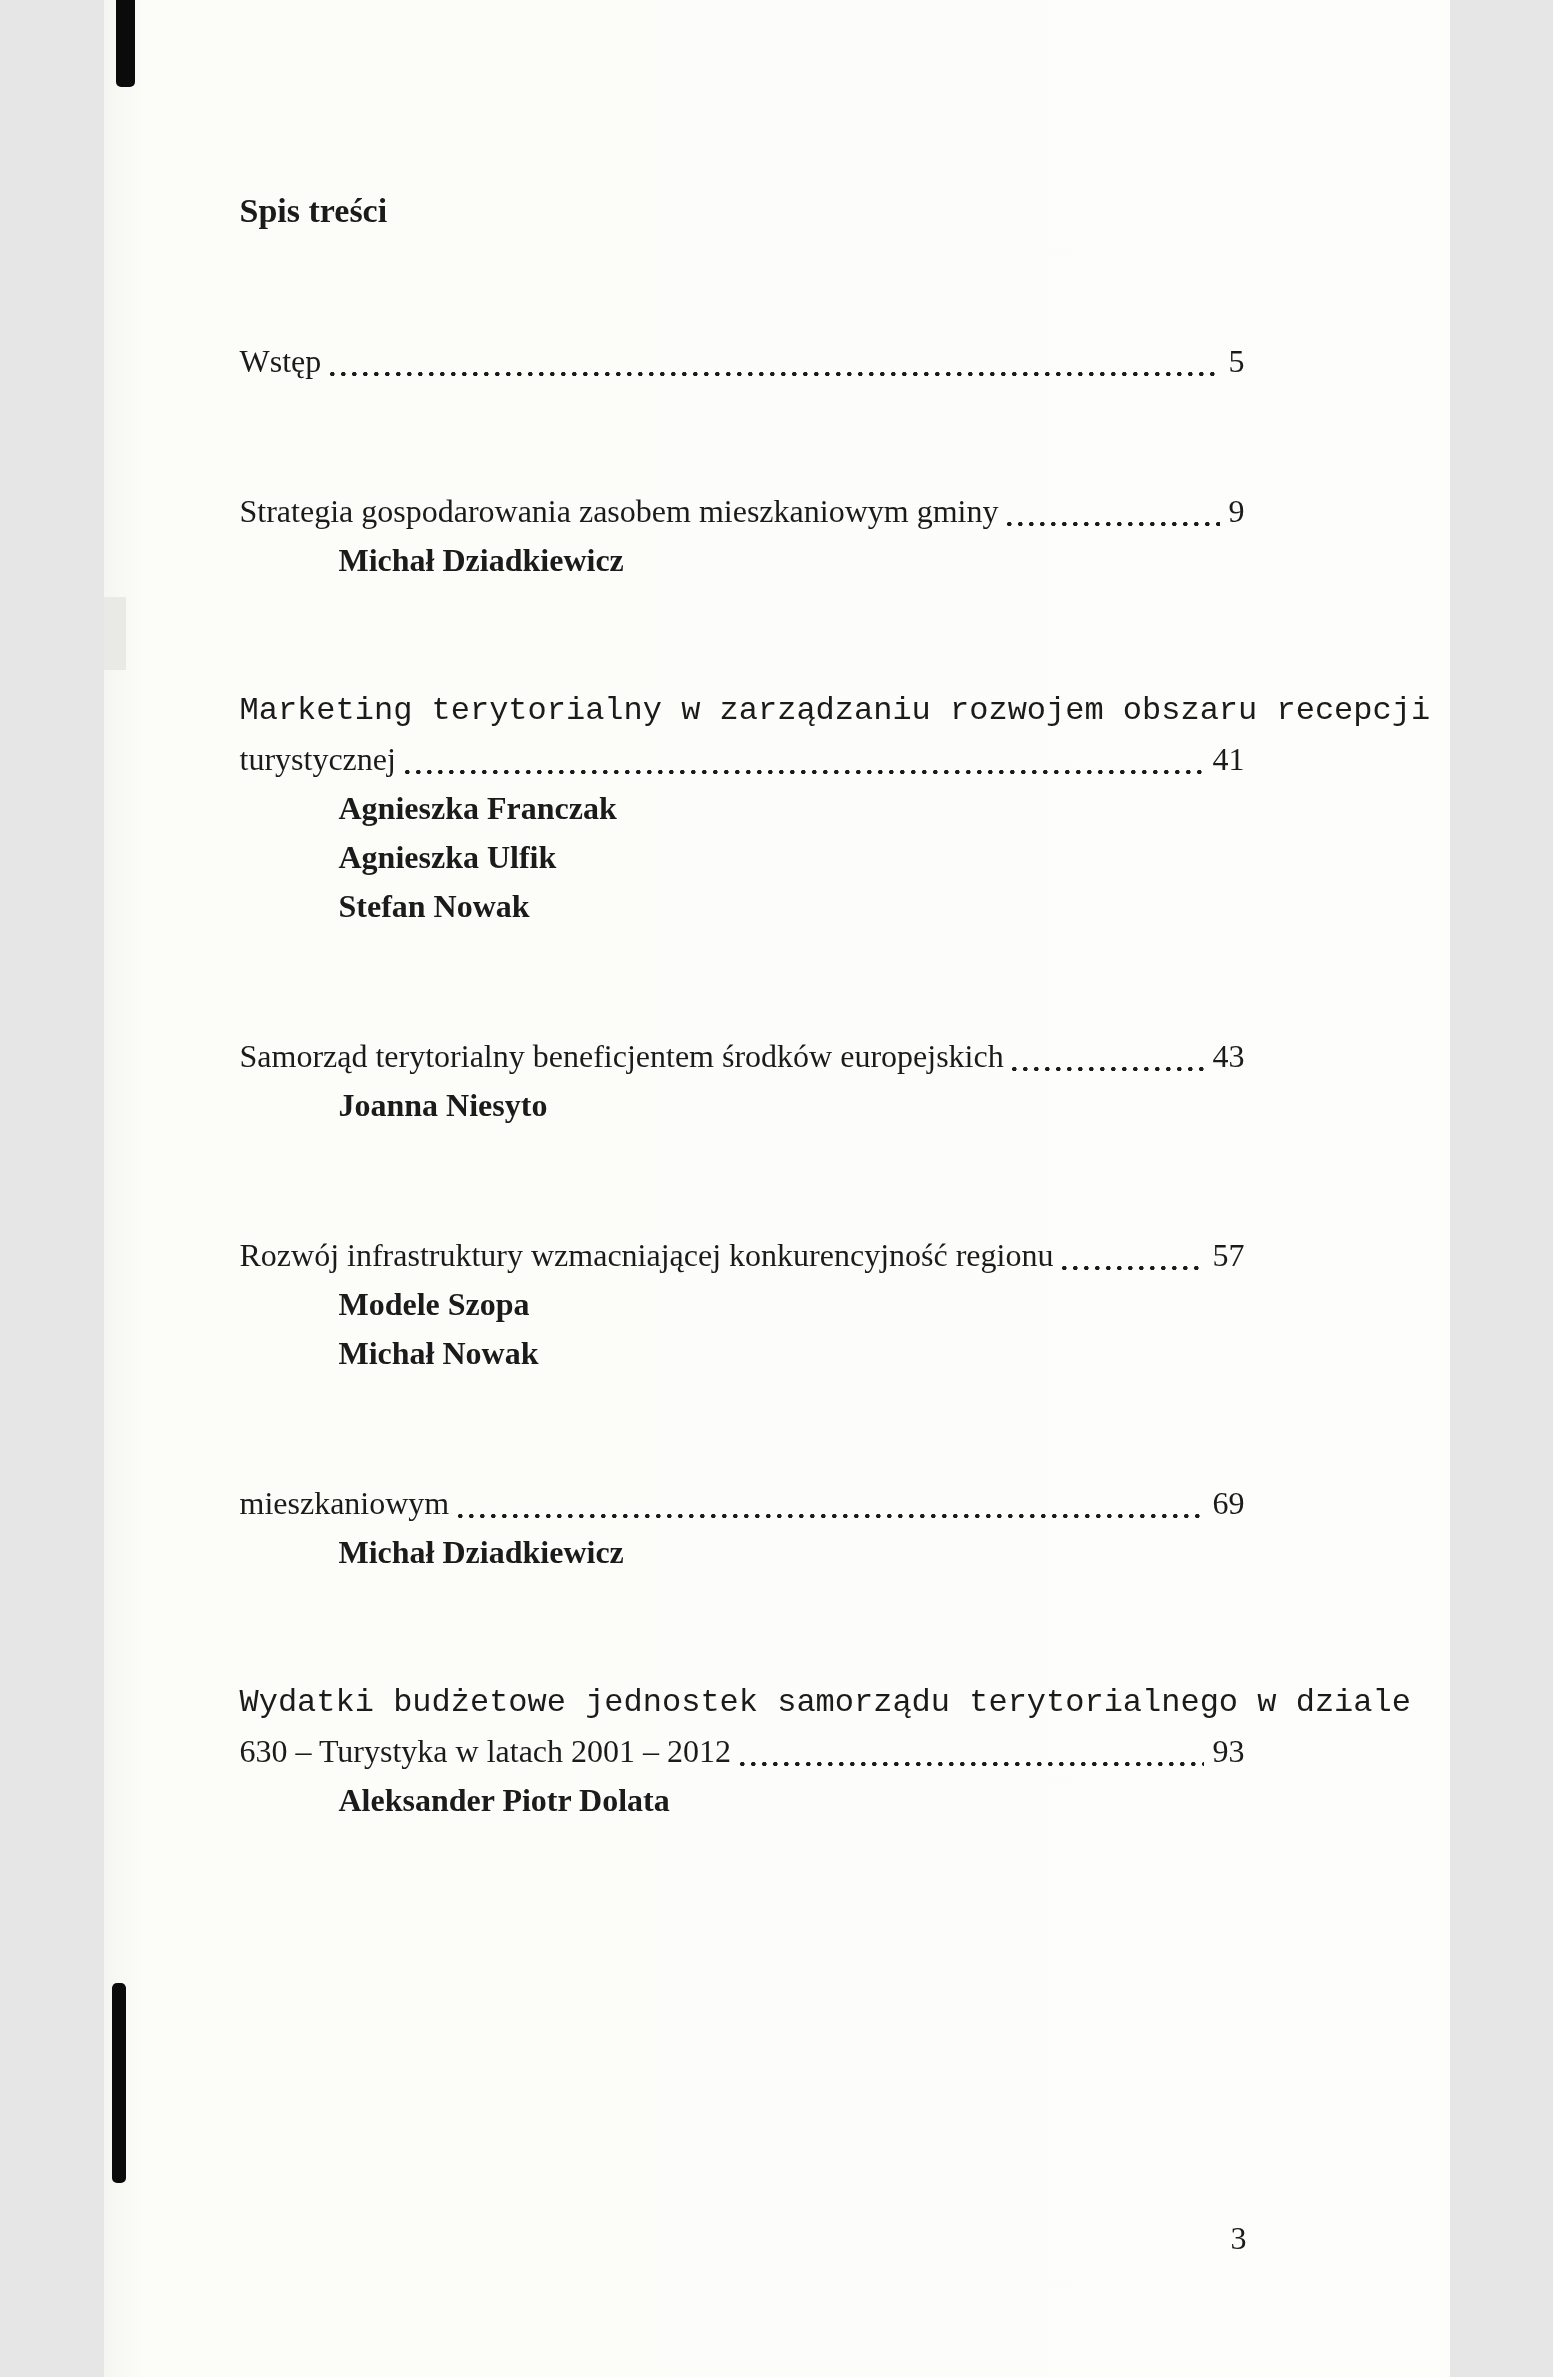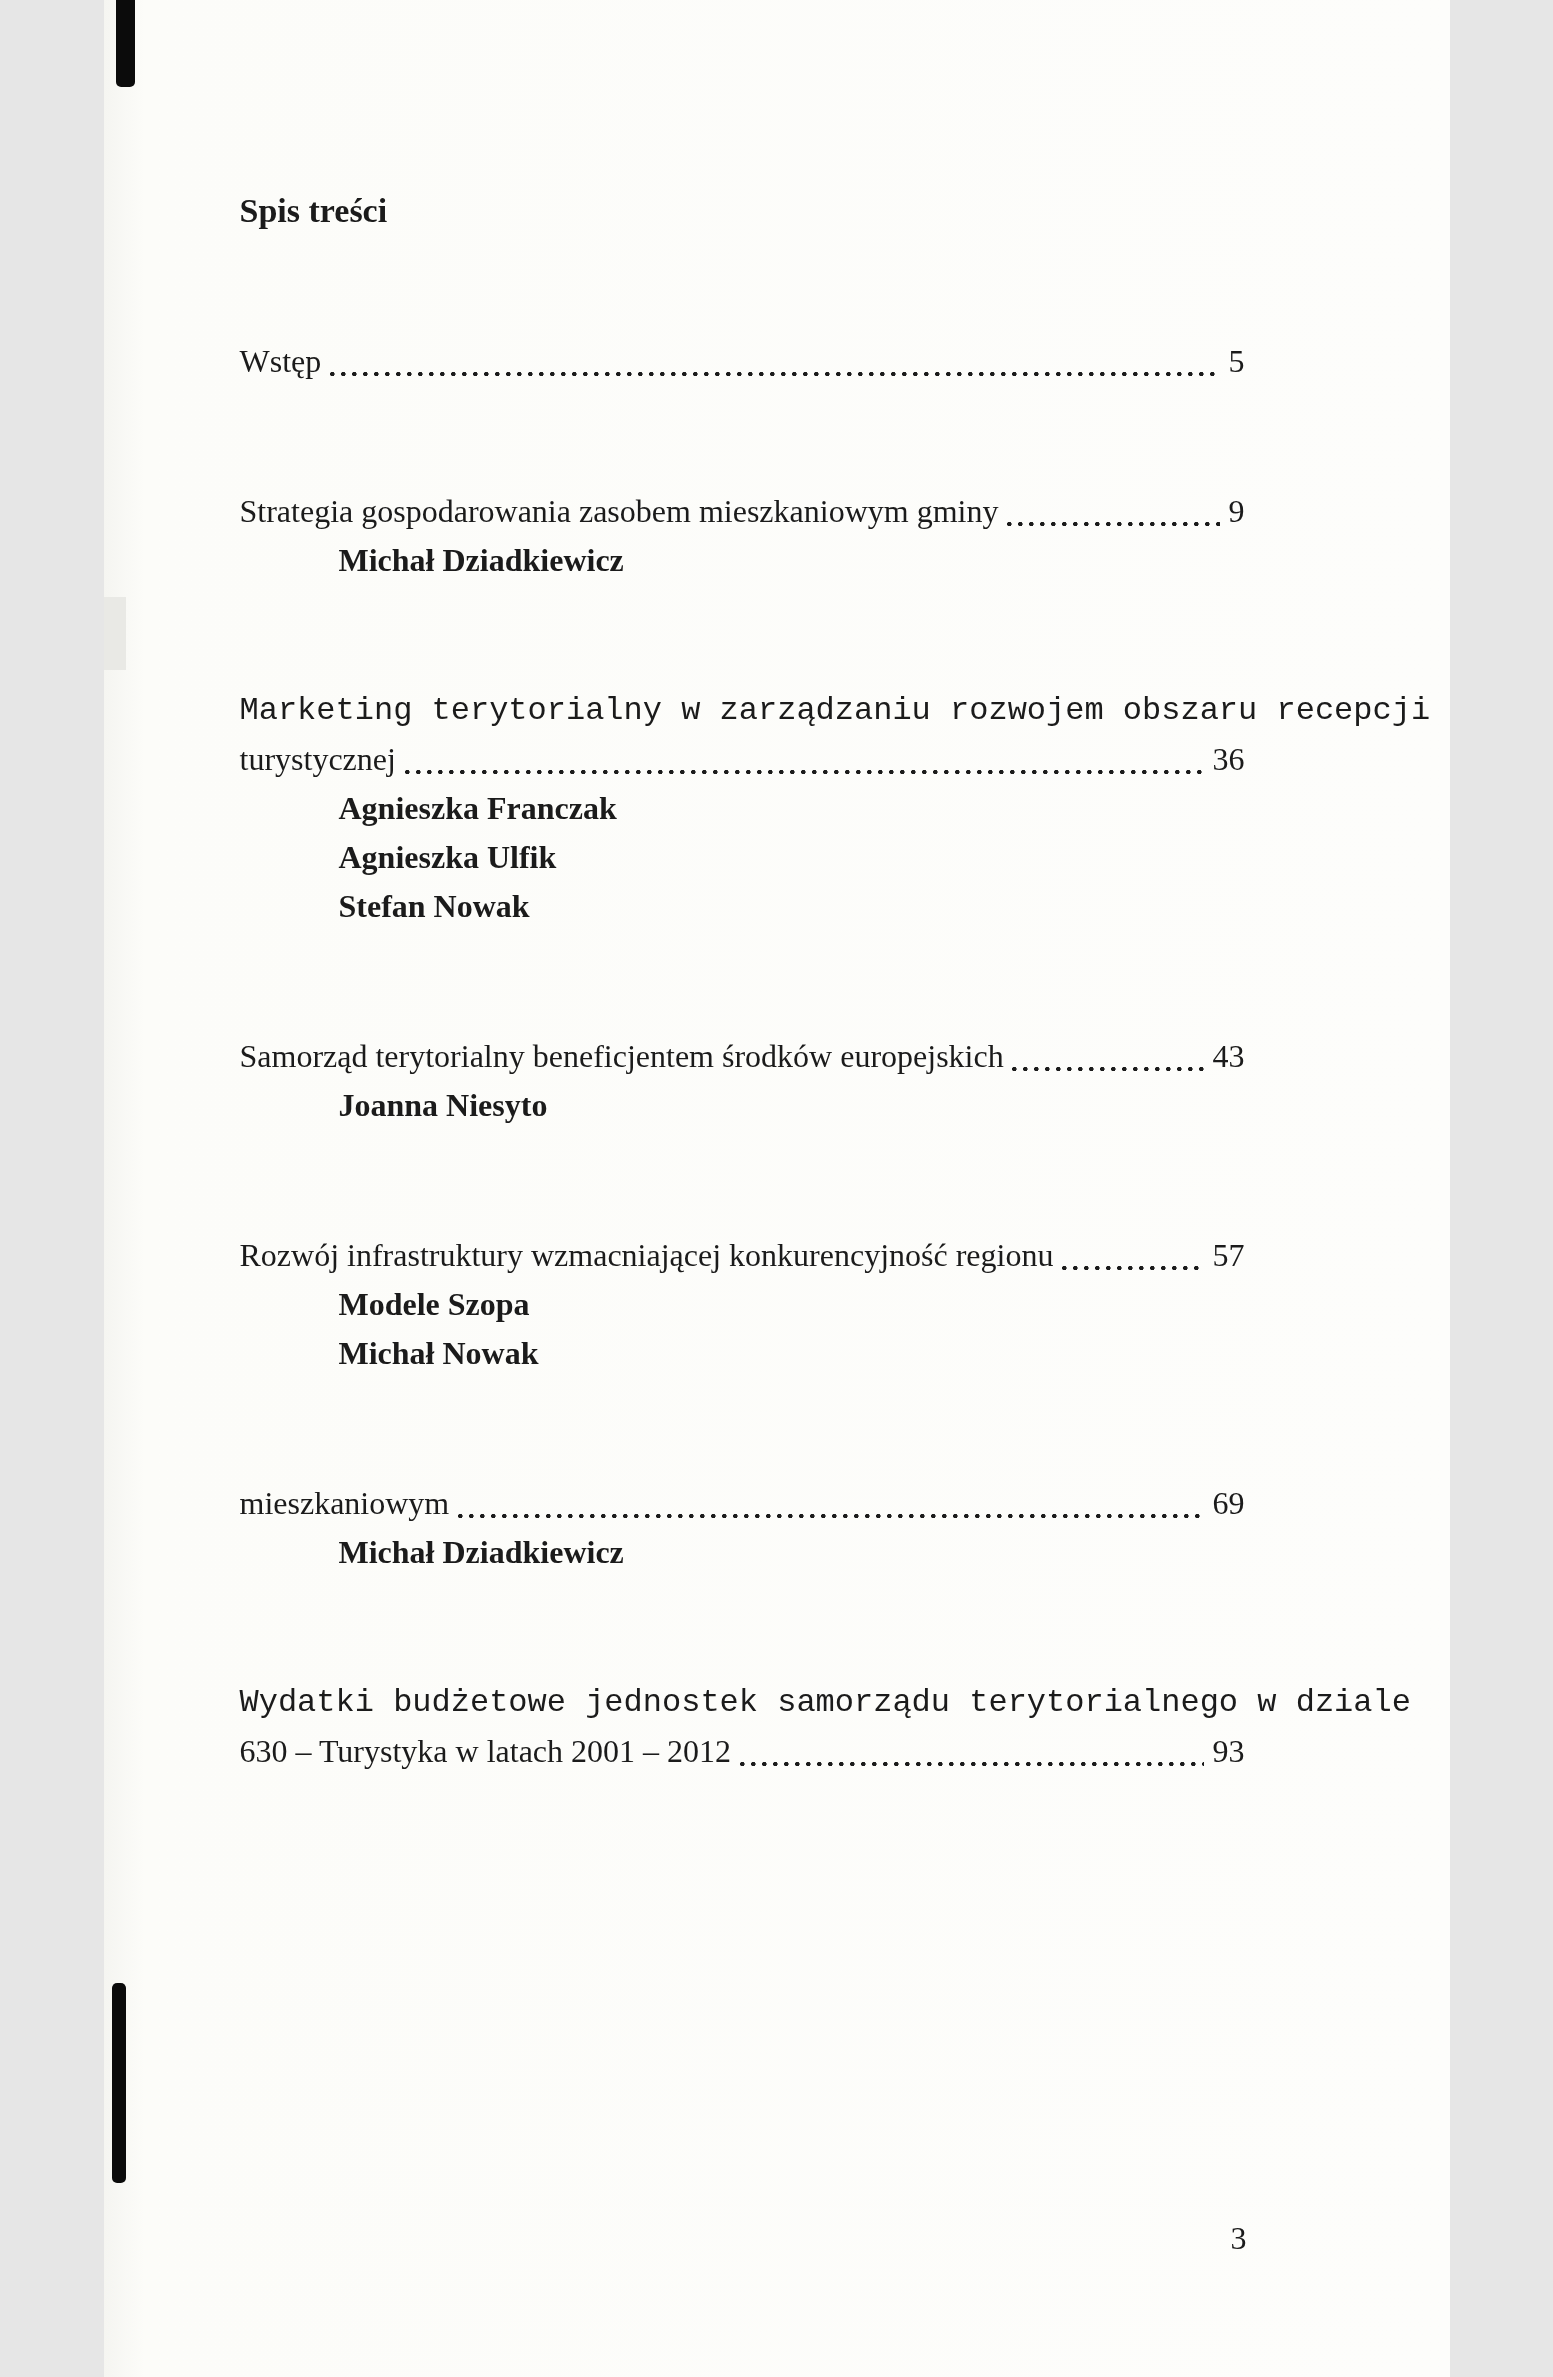--- a/index.html
+++ b/index.html
@@ -121,21 +121,21 @@
       <span class="page-num">9</span>
     </div>
     <div class="author">Michał Dziadkiewicz</div>
   </div>
 
   <div class="toc-entry">
     <div class="toc-pre-line">Marketing terytorialny w zarządzaniu rozwojem obszaru recepcji</div>
     <div class="toc-line">
       <span class="title">turystycznej</span>
       <span class="leader"></span>
-      <span class="page-num">36</span>
+      <span class="page-num">41</span>
     </div>
     <div class="author">Agnieszka Franczak</div>
     <div class="author">Agnieszka Ulfik</div>
     <div class="author">Stefan Nowak</div>
   </div>
 
   <div class="toc-entry">
     <div class="toc-line">
       <span class="title">Samorząd terytorialny beneficjentem środków europejskich</span>
       <span class="leader"></span>
@@ -163,18 +163,19 @@
     <div class="author">Michał Dziadkiewicz</div>
   </div>
 
   <div class="toc-entry">
     <div class="toc-pre-line">Wydatki budżetowe jednostek samorządu terytorialnego w dziale</div>
     <div class="toc-line">
       <span class="title">630 – Turystyka w latach 2001 – 2012</span>
       <span class="leader"></span>
       <span class="page-num">93</span>
     </div>
+    <div class="author">Aleksander Piotr Dolata</div>
   </div>
 
   <div class="footer-page-number">3</div>
 
 </div>
 
 
 </body></html>

